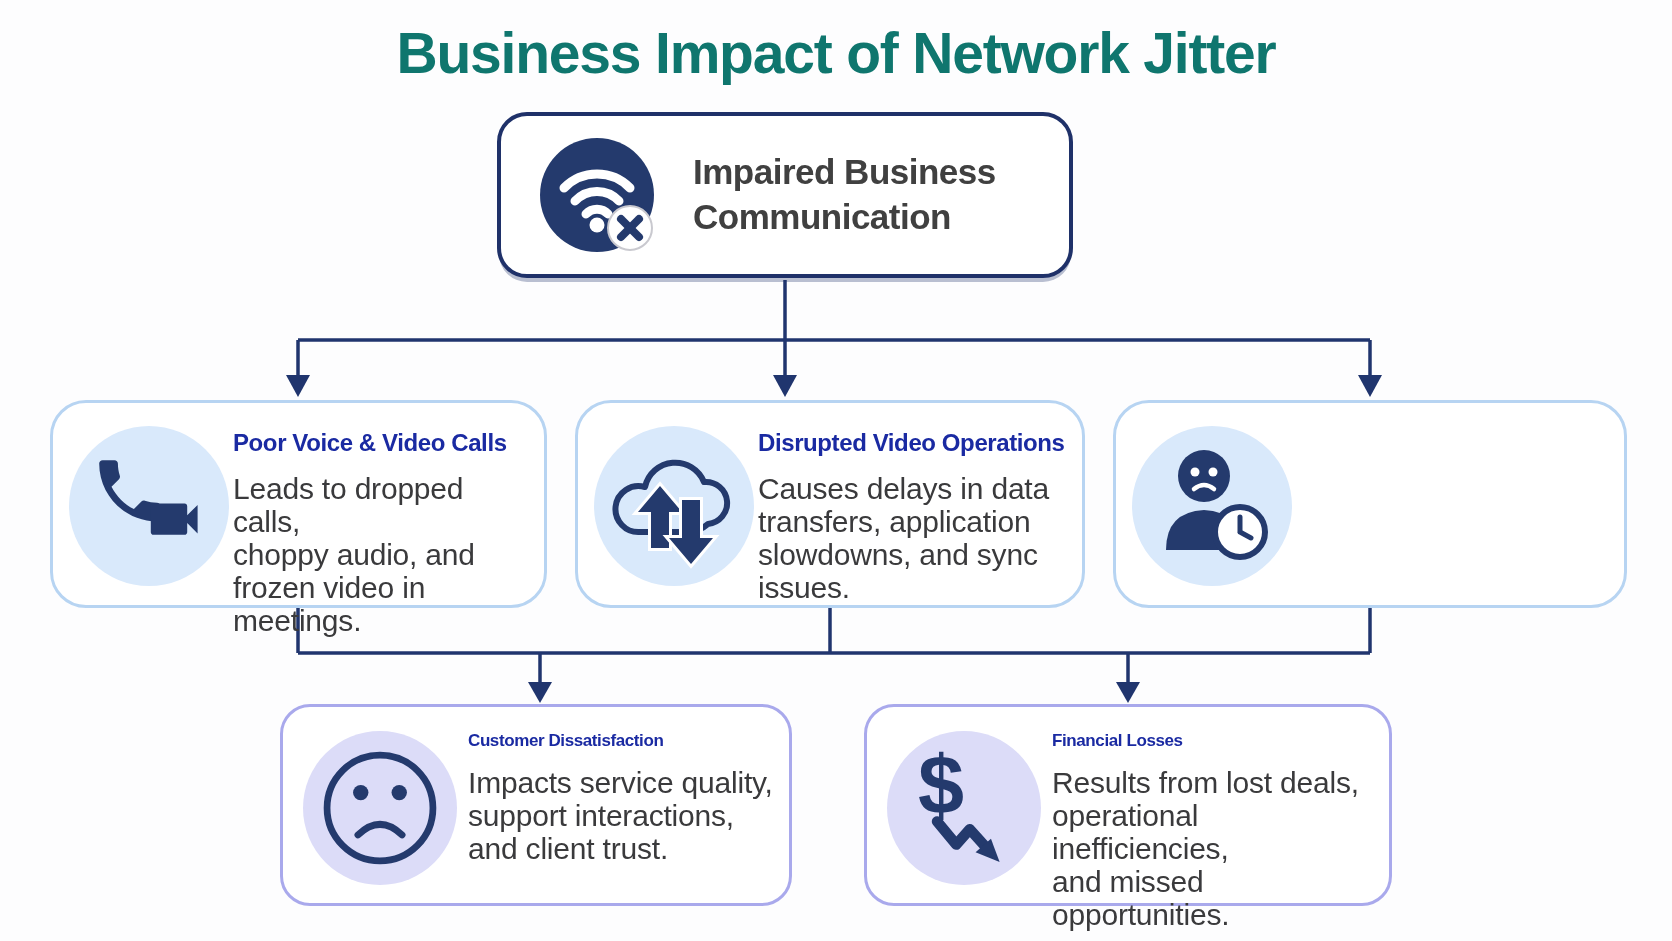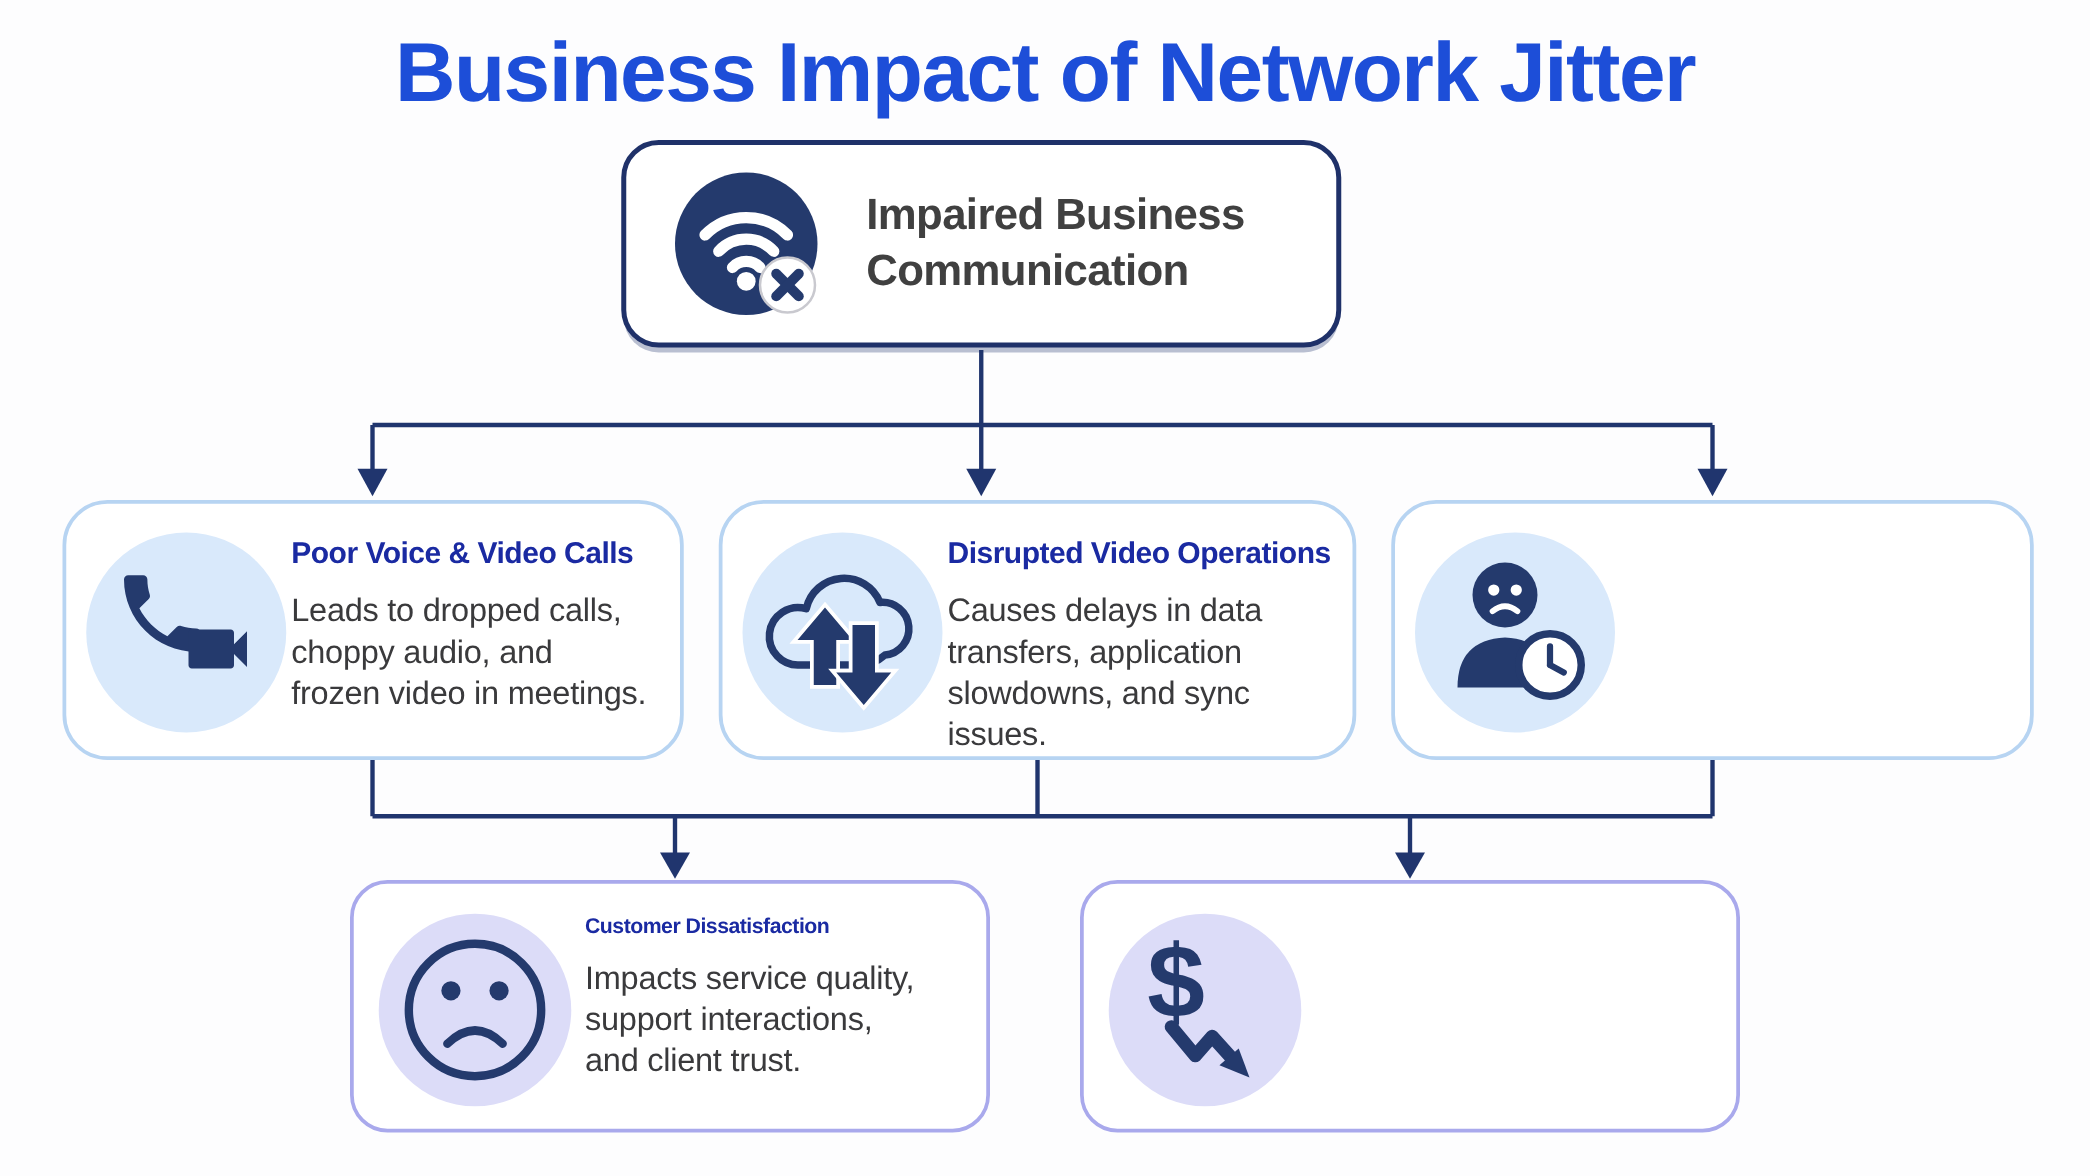--- a/index.html
+++ b/index.html
@@ -11,24 +11,24 @@
     width: 1672px;
     height: 941px;
     background: #fdfdfe;
     overflow: hidden;
   }
 
   .page-title {
     position: absolute;
     left: 0; right: 0; top: 20px;
     text-align: center;
-    font-size: 67px;
+    font-size: 57px;
     font-weight: bold;
     letter-spacing: -1.2px;
-    color: #1d4ed8;
+    color: #0f766e;
   }
 
   #connectors {
     position: absolute;
     left: 0; top: 0;
     width: 1672px; height: 941px;
     z-index: 0;
   }
 
   .node { position: absolute; background: #ffffff; z-index: 1; }
@@ -81,21 +81,21 @@
   .card-heading {
     font-size: 24px;
     font-weight: bold;
     letter-spacing: -0.4px;
     color: #1a2aa2;
     white-space: nowrap;
     margin-bottom: 15px;
   }
   #mid-2 .card-heading { font-size: 22px; letter-spacing: -0.6px; }
   .card-desc {
-    font-size: 26px;
+    font-size: 30px;
     line-height: 33px;
     letter-spacing: -0.2px;
     color: #3a3a3c;
     white-space: pre-line;
   }
 
   
   .bot-node {
     top: 704px; height: 202px;
     border: 3px solid #a9a9ec;
@@ -229,15 +229,21 @@
   </div>
 
   <div class="node bot-node" id="bot-1">
     <div class="icon-circle">
       <svg width="154" height="154" viewBox="0 0 160 160">
         <text x="56" y="86" text-anchor="middle" font-size="86" font-weight="bold" font-family="Liberation Sans, DejaVu Sans, sans-serif" fill="#243a6d">$</text>
         <polyline points="52,94 72,118 86,102 104,122" fill="none" stroke="#243a6d" stroke-width="11" stroke-linecap="round" stroke-linejoin="round"></polyline>
         <polygon points="117,136 108,112 92,126" fill="#243a6d"></polygon>
       </svg>
     </div>
+    <div class="card-text">
+      <div class="card-heading">Financial Losses</div>
+      <div class="card-desc">Results from lost deals,
+operational inefficiencies,
+and missed opportunities.</div>
+    </div>
   </div>
 
 </div>
 
 </body></html>

